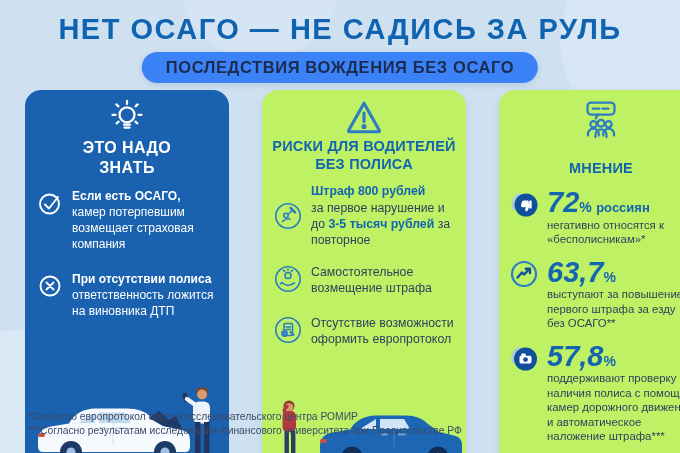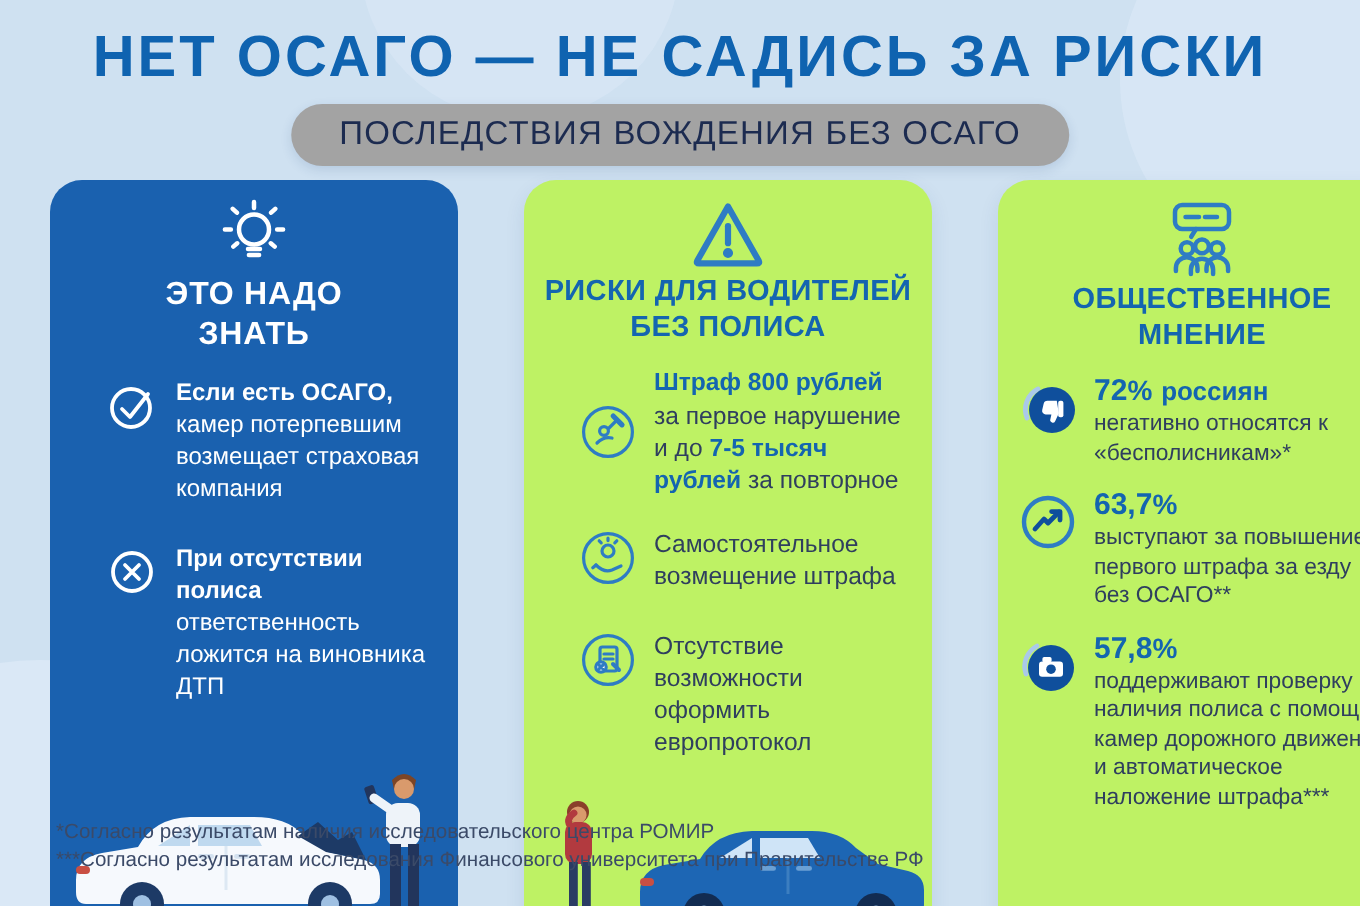--- a/index.html
+++ b/index.html
@@ -14,75 +14,75 @@
   .bg-c2 { width:200px; height:200px; right:-80px; top:-60px; opacity:.7; }
   .bg-c3 { width:160px; height:160px; left:180px; top:-100px; opacity:.6; }
 
   .title {
     position:absolute; top:13px; left:0; right:0; text-align:center;
     font-size:29px; font-weight:700; letter-spacing:1.5px; color:#0f63b0;
     white-space:nowrap;
   }
   .subtitle-pill {
     position:absolute; top:52px; left:50%; transform:translateX(-50%);
-    background:#a3a3a3; border-radius:16px; padding:6px 24px;
-    font-size:16.5px; font-weight:400; letter-spacing:0.6px; color:#1c2b50;
+    background:#3b82f6; border-radius:16px; padding:6px 24px;
+    font-size:16.5px; font-weight:700; letter-spacing:0.6px; color:#1c2b50;
     white-space:nowrap; box-shadow:0 2px 6px rgba(27,64,120,.14);
   }
 
   .cards { position:absolute; top:90px; left:25px; display:flex; gap:13px; }
   .card {
     position:relative; width:204px; height:380px; border-radius:16px;
     overflow:hidden; box-sizing:border-box;
   }
   .card-blue { background:#1a61af; color:#ffffff; }
   .card-white { background:#bef264; box-shadow:0 4px 10px rgba(27,64,120,.10);margin-left:20px; }
 
   .head-icon { display:block; margin:9px auto 3px auto; }
   .card-title {
     text-align:center; font-weight:700; line-height:1.22; margin:2px 0 0 0;
     white-space:nowrap;
   }
   .card-blue .card-title { font-size:16px; letter-spacing:0.4px; color:#ffffff; }
   .card-white .card-title { font-size:14.5px; letter-spacing:0.2px; color:#1465b0; }
 
-  .items { padding:12px 10px 0 28px; }
+  .items { padding:12px 10px 0 12px; }
   .item { display:flex; gap:9px; margin-bottom:20px; }
   .item svg { flex:none; margin-top:1px; }
   .item-text { font-size:12px; line-height:1.32; }
   .card-blue .item-text { color:#ffffff; }
   .card-white .item-text { color:#2f3f5e; font-size:12.3px; }
   .blk-bold { display:block; font-weight:700; }
   .bold-blue { font-weight:700; color:#1465b0; }
 
   .stats { padding:10px 8px 0 10px; }
   .stat { display:flex; gap:8px; margin-bottom:10px; }
   .stat svg { flex:none; margin-top:2px; }
-  .stat-num { font-size:15px; font-weight:700; color:#1465b0; line-height:1.05; }
+  .stat-num { font-size:29px; font-weight:700; color:#1465b0; line-height:1.05;font-style:italic; }
   .stat-pct { font-size:14px; font-weight:700; color:#1465b0; }
   .stat-label { font-size:13px; font-weight:700; color:#1465b0; }
   .stat-text { font-size:11.4px; line-height:1.27; color:#2f3f5e; max-width:152px; }
 
   .scene { position:absolute; bottom:0; left:0; width:204px; display:block; }
 
   .footnotes {
     position:absolute; left:28px; top:410px;
     font-size:10.3px; line-height:1.32; color:#3b4a68;
   }
   .footnotes div { white-space:nowrap; }
 </style>
 </head>
 <body>
 
 <div class="page">
   <div class="bg-circle bg-c1"></div>
   <div class="bg-circle bg-c2"></div>
   <div class="bg-circle bg-c3"></div>
 
-  <div class="title">НЕТ ОСАГО — НЕ САДИСЬ ЗА РИСКИ</div>
+  <div class="title">НЕТ ОСАГО — НЕ САДИСЬ ЗА РУЛЬ</div>
   <div class="subtitle-pill">ПОСЛЕДСТВИЯ ВОЖДЕНИЯ БЕЗ ОСАГО</div>
 
   <div class="cards">
 
     <section class="card card-blue">
       <svg class="head-icon" width="36" height="36" viewBox="0 0 24 24" fill="none" stroke="#ffffff" stroke-width="1.5" stroke-linecap="round">
         <circle cx="12" cy="10.5" r="5"></circle>
         <path d="M10 17h4M10.3 19h3.4"></path>
         <path d="M12 1.3v2M4.9 3.6l1.4 1.3M19.1 3.6l-1.4 1.3M2.3 10.5h2M19.7 10.5h2M5.1 16.2l1.3-1.1M18.9 16.2l-1.3-1.1"></path>
       </svg>
@@ -151,21 +151,21 @@
           <svg width="28" height="28" viewBox="0 0 28 28" fill="none" stroke="#2e7cc4" stroke-width="1.6" stroke-linecap="round">
             <circle cx="14" cy="14" r="12.2"></circle>
             <circle cx="12" cy="13.5" r="2.2"></circle>
             <path d="M8.5 19.5 q3.5 -3.5 7.5 -2.5"></path>
             <path d="M14.5 12 L18.5 8"></path>
             <path d="M16.6 6 L21 10.4" stroke-width="2.6"></path>
           </svg>
           <div class="item-text">
             <span class="blk-bold bold-blue">Штраф 800 рублей</span>
             <span>за первое нарушение и до</span>
-            <span class="bold-blue">7-5 тысяч рублей</span>
+            <span class="bold-blue">3-5 тысяч рублей</span>
             <span>за повторное</span>
           </div>
         </div>
         <div class="item" style="margin-bottom:18px;">
           <svg width="28" height="28" viewBox="0 0 28 28" fill="none" stroke="#2e7cc4" stroke-width="1.6" stroke-linecap="round">
             <circle cx="14" cy="14" r="12.2"></circle>
             <circle cx="14" cy="10.5" r="3"></circle>
             <path d="M10.6 6.4l-1-1M17.4 6.4l1-1M14 5.3v-1.2"></path>
             <path d="M8 17.5 q4 4 8 2.5 l4.5 -2"></path>
             <path d="M8 17.5l-1.6 1.4"></path>
@@ -219,21 +219,21 @@
       <svg class="head-icon" width="42" height="40" viewBox="0 0 28 26" fill="none" stroke="#2e7cc4" stroke-width="1.5" stroke-linecap="round" stroke-linejoin="round">
         <rect x="5" y="2" width="18" height="8" rx="2.4"></rect>
         <path d="M12 10l-1.6 2.6M8.5 6h4.5M15 6h4"></path>
         <circle cx="9" cy="16.5" r="2.1"></circle>
         <circle cx="19" cy="16.5" r="2.1"></circle>
         <circle cx="14" cy="15.8" r="2.3"></circle>
         <path d="M5.3 24 v-1 a3.6 3.6 0 0 1 7.2 0 v1"></path>
         <path d="M15.5 24 v-1 a3.6 3.6 0 0 1 7.2 0 v1"></path>
         <path d="M10.3 25 v-1.4 a3.7 3.7 0 0 1 7.4 0 V25"></path>
       </svg>
-      <h2 class="card-title"><span>ОБЩЕСТВЕННОЕ</span><br><span>МНЕНИЕ</span></h2>
+      <h2 class="card-title"><br><span>МНЕНИЕ</span></h2>
 
       <div class="stats">
         <div class="stat">
           <svg width="30" height="30" viewBox="0 0 30 30">
             <path d="M4.5 20 A11.5 11.5 0 0 1 10 5.5" fill="none" stroke="#aac9ea" stroke-width="2.4" stroke-linecap="round"></path>
             <circle cx="17" cy="16" r="11.5" fill="#0f4f9c"></circle>
             <g transform="rotate(180 17 15.8)" fill="#ffffff">
               <rect x="11.3" y="12" width="2.6" height="8.2" rx="1"></rect>
               <path d="M14.6 20.2 h4.6 a2 2 0 0 0 2 -1.6 l0.7 -3 a1.8 1.8 0 0 0 -1.8 -2.2 h-2.8 l0.5 -2.3 a1.3 1.3 0 0 0 -2.5 -0.9 l-1.7 3.8 z"></path>
             </g>
@@ -268,16 +268,16 @@
           <div>
             <span class="stat-num">57,8</span><span class="stat-pct">%</span>
             <div class="stat-text">поддерживают проверку наличия полиса с помощью камер дорожного движения и автоматическое наложение штрафа***</div>
           </div>
         </div>
       </div>
     </section>
   </div>
 
   <div class="footnotes">
-    <div>*Согласно результатам наличия исследовательского центра РОМИР</div>
+    <div>*Согласно европротокол опроса исследовательского центра РОМИР</div>
     <div>***Согласно результатам исследования Финансового университета при Правительстве РФ</div>
   </div>
 </div>
 
 </body></html>

